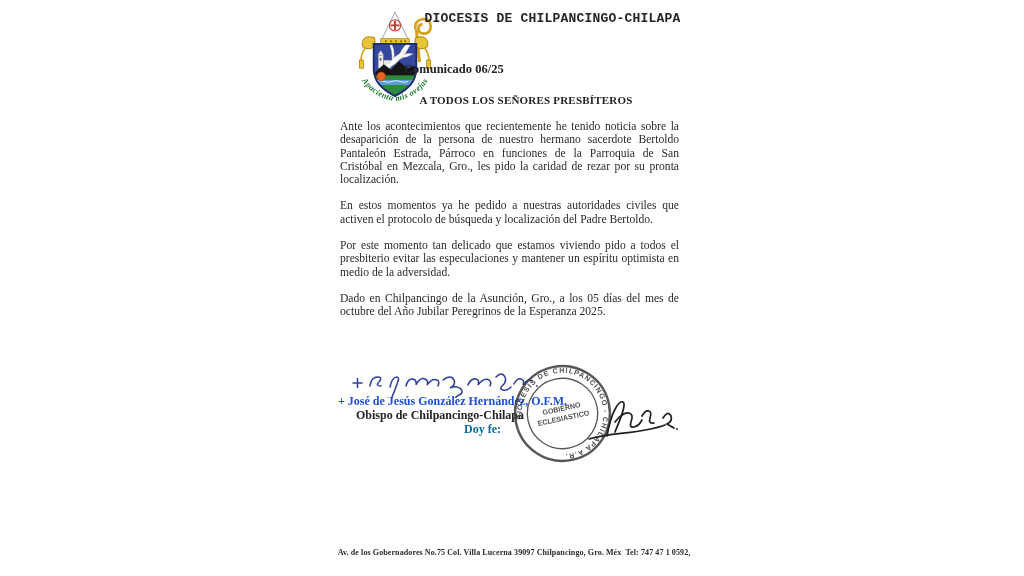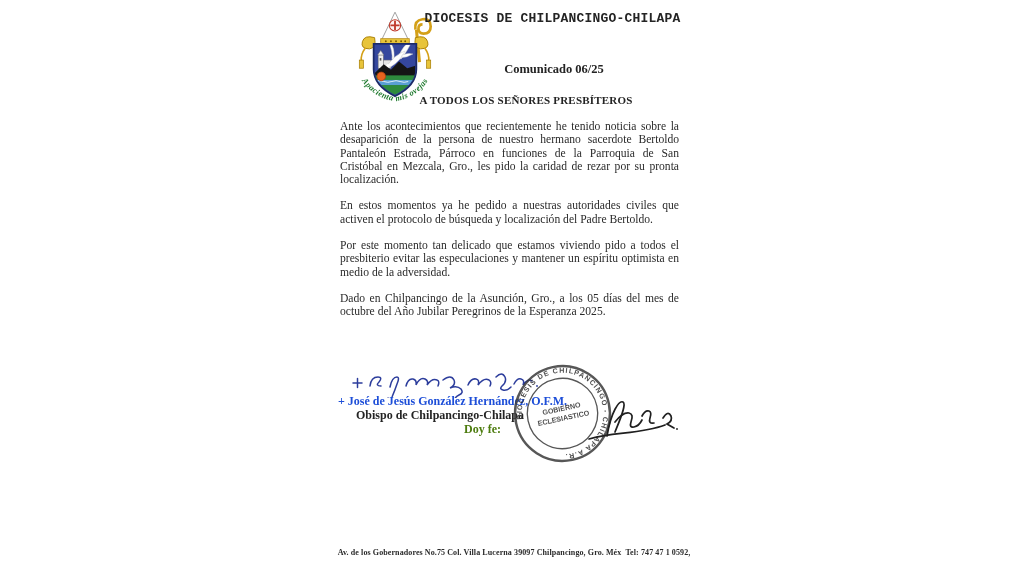--- a/index.html
+++ b/index.html
@@ -6,35 +6,35 @@
   .canvas{
     position:relative;width:1024px;height:576px;background:#ffffff;overflow:hidden;
     font-family:"Liberation Serif", serif;color:#1f1f1f;
   }
   .abs{position:absolute;}
   .header-text{
     left:415px;top:11px;width:275px;text-align:center;
     font-weight:bold;font-size:13px;line-height:15.5px;letter-spacing:.2px;color:#242424;font-family:Liberation Mono, monospace;
   }
   .comunicado{
-    left:424px;top:62px;width:260px;text-align:center;
+    left:404px;top:62px;width:260px;text-align:left;
     font-weight:bold;font-size:12.5px;color:#242424;
   }
   .addressee{
     left:352px;top:94px;width:348px;text-align:center;
     font-weight:bold;font-size:11px;letter-spacing:.2px;color:#242424;
   }
   .body-text{
     left:340px;top:120px;width:348px;
     font-size:11.6px;line-height:13.3px;text-align:justify;text-justify:inter-word;color:#2a2a2a;
   }
   .body-text p{margin:0 9px 13px 0;}
   .bishop-name{left:338px;top:394px;font-weight:bold;font-size:12px;white-space:nowrap;color:#1d4ed8;}
   .bishop-title{left:331px;top:408px;width:218px;text-align:center;font-weight:bold;font-size:12px;color:#242424;}
-  .doy-fe{left:464px;top:422px;font-weight:bold;font-size:12px;color:#4d7c0f;}
+  .doy-fe{left:464px;top:422px;font-weight:bold;font-size:12px;color:#0369a1;}
   .chancellor-block{
     left:478px;top:437px;width:222px;text-align:center;
     font-weight:bold;font-size:11.5px;line-height:14.5px;color:#242424;
   }
   .footer{
     left:328px;top:524px;width:372px;text-align:center;
     font-weight:bold;font-size:8px;line-height:11.5px;letter-spacing:.1px;color:#2a2a2a;
     white-space:pre-wrap;
   }
   #crest{left:343px;top:7px;}

